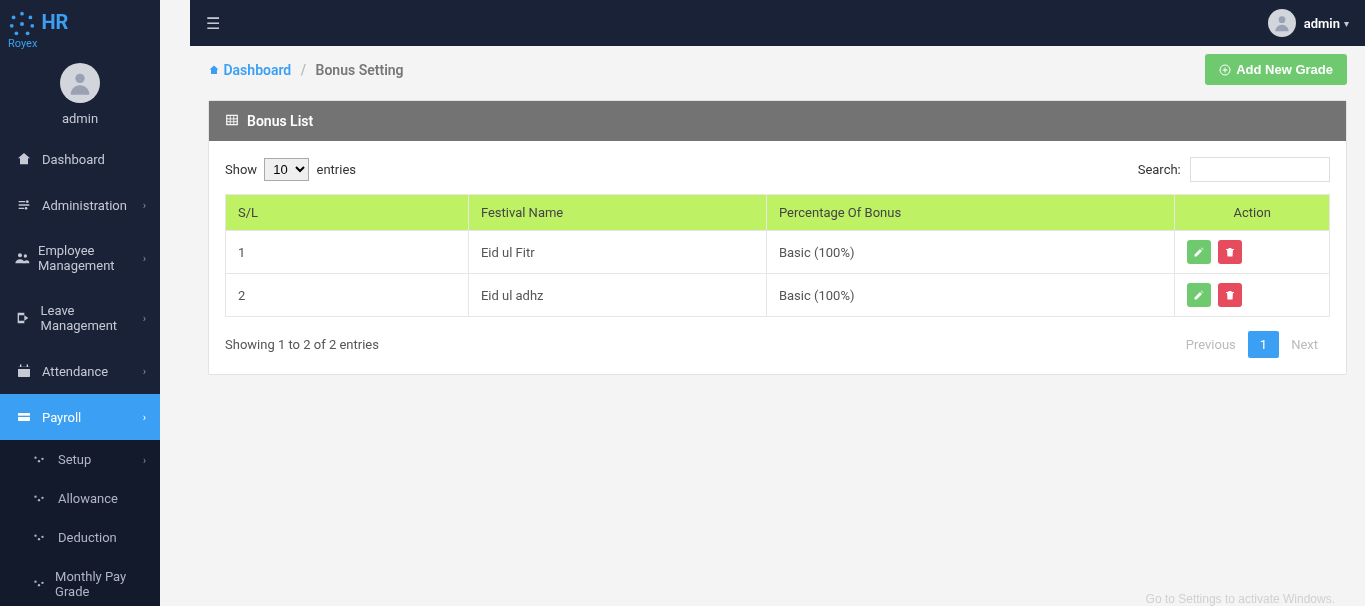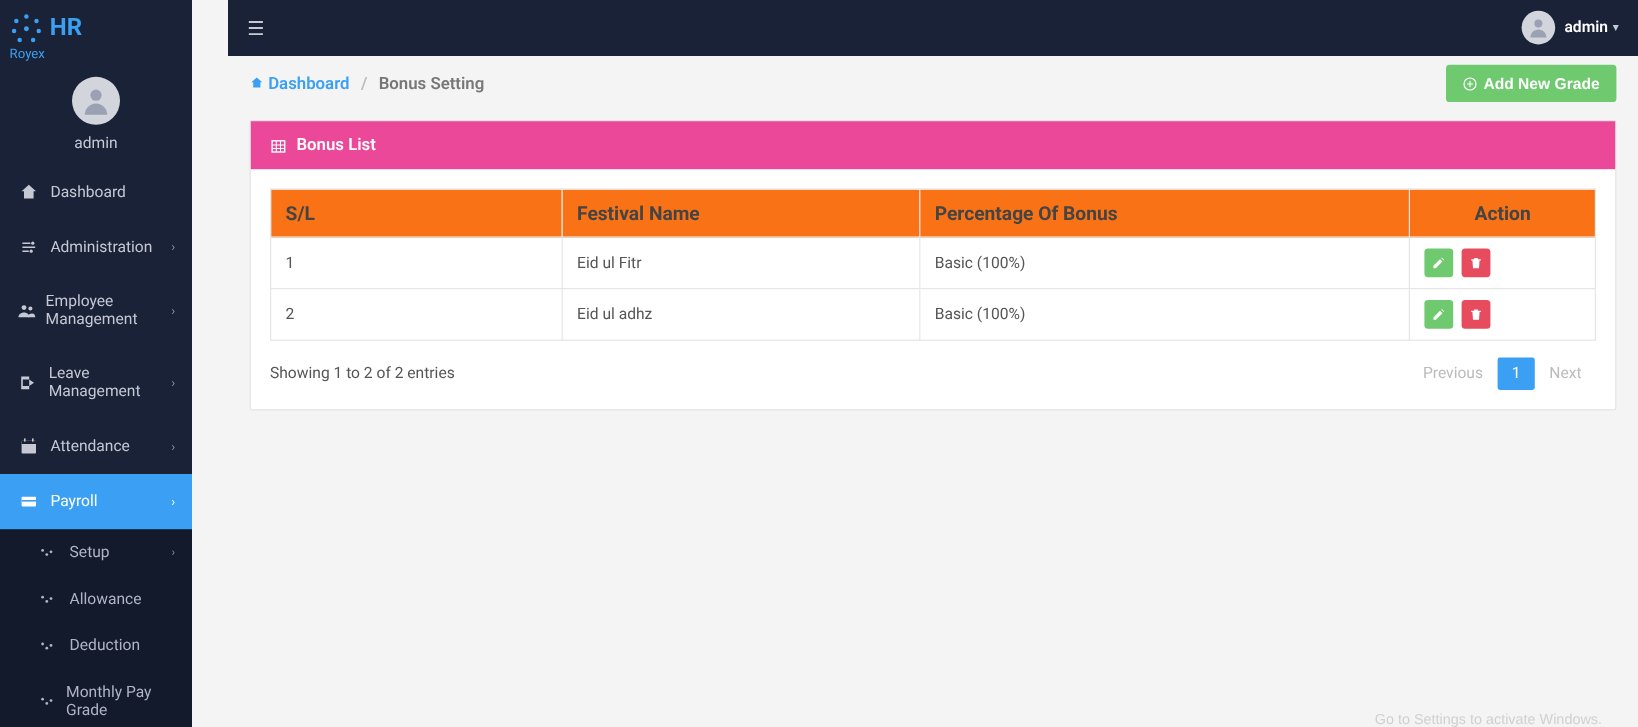--- a/index.html
+++ b/index.html
@@ -41,30 +41,30 @@
 
 .content { margin-left: 190px; padding-top: 36px; height: 100%; overflow-y: auto; }
 .breadcrumb-row { display: flex; justify-content: space-between; align-items: center; padding: 18px 18px 10px 18px; }
 .breadcrumb { font-size: 14px; font-weight: 600; color: #777; }
 .breadcrumb a { color: #3ba0f3; text-decoration: none; }
 .breadcrumb-sep { margin: 0 6px; color: #bbb; }
 .btn-add { background: #6fc96f; color: #fff; border: none; padding: 8px 14px; border-radius: 3px; font-size: 13px; font-weight: 600; cursor: pointer; display: inline-flex; align-items: center; }
 .btn-add svg { width: 12px; height: 12px; fill: #fff; margin-right: 5px; }
 
 .panel { margin: 5px 18px 18px 18px; background: #fff; border: 1px solid #e3e3e3; border-radius: 2px; }
-.panel-header { background: #ec4899; color: #fff; padding: 12px 16px; font-weight: 600; font-size: 14px; display: flex; align-items: flex-end; }
+.panel-header { background: #737373; color: #fff; padding: 12px 16px; font-weight: 600; font-size: 14px; display: flex; align-items: flex-start; }
 .panel-header svg { width: 14px; height: 14px; fill: #fff; margin-right: 8px; }
 .panel-body { padding: 16px; }
 
 .table-controls { display: flex; justify-content: space-between; align-items: center; margin-bottom: 12px; font-size: 13px; }
 .length-control select { border: 1px solid #aaa; padding: 2px 4px; font-size: 13px; margin: 0 4px; }
 .search-control input { border: 1px solid #ddd; padding: 4px 8px; font-size: 13px; margin-left: 6px; width: 140px; }
 
 table.data-table { width: 100%; border-collapse: collapse; border: 1px solid #e6e6e6; }
-.data-table th { background: #f97316; border: 1px solid #e6e6e6; padding: 10px 12px; text-align: left; font-weight: 700; font-size: 16px; color: #444; }
+.data-table th { background: #bef264; border: 1px solid #e6e6e6; padding: 10px 12px; text-align: left; font-weight: 400; font-size: 13px; color: #444; }
 .data-table th.action-col { text-align: center; }
 .data-table td { border: 1px solid #e6e6e6; padding: 9px 12px; font-size: 13px; color: #555; }
 .data-table td.action-cell { text-align: left; white-space: nowrap; }
 .btn-icon { display: inline-flex; align-items: center; justify-content: center; width: 24px; height: 24px; border-radius: 3px; border: none; cursor: pointer; margin-right: 3px; }
 .btn-edit { background: #6fc96f; }
 .btn-delete { background: #e74c5e; }
 .btn-icon svg { width: 12px; height: 12px; fill: #fff; }
 
 .table-footer { display: flex; justify-content: space-between; align-items: center; margin-top: 14px; font-size: 13px; color: #555; }
 .pagination { display: flex; align-items: center; }
@@ -276,20 +276,33 @@
   <div class="panel">
     <div class="panel-header">
       <svg viewBox="0 0 24 24">
           <rect x="3" y="4" width="18" height="16" fill="none" stroke="#fff" stroke-width="2"></rect>
           <path d="M3 10h18M3 15h18M9 4v16M15 4v16" stroke="#fff" stroke-width="1.5"></path>
         </svg>
       <span>Bonus List</span>
     </div>
     <div class="panel-body">
 
+      <div class="table-controls">
+        <div class="length-control">
+          <span>Show</span>
+          <select>
+            <option>10</option>
+          </select>
+          <span>entries</span>
+        </div>
+        <div class="search-control">
+          <span>Search:</span>
+          <input type="text" style="">
+        </div>
+      </div>
 
       <table class="data-table">
         <thead>
           <tr>
             <th style="width:22%">S/L</th>
             <th style="width:27%">Festival Name</th>
             <th style="width:37%">Percentage Of Bonus</th>
             <th style="width:14%" class="action-col">Action</th>
           </tr>
         </thead>

